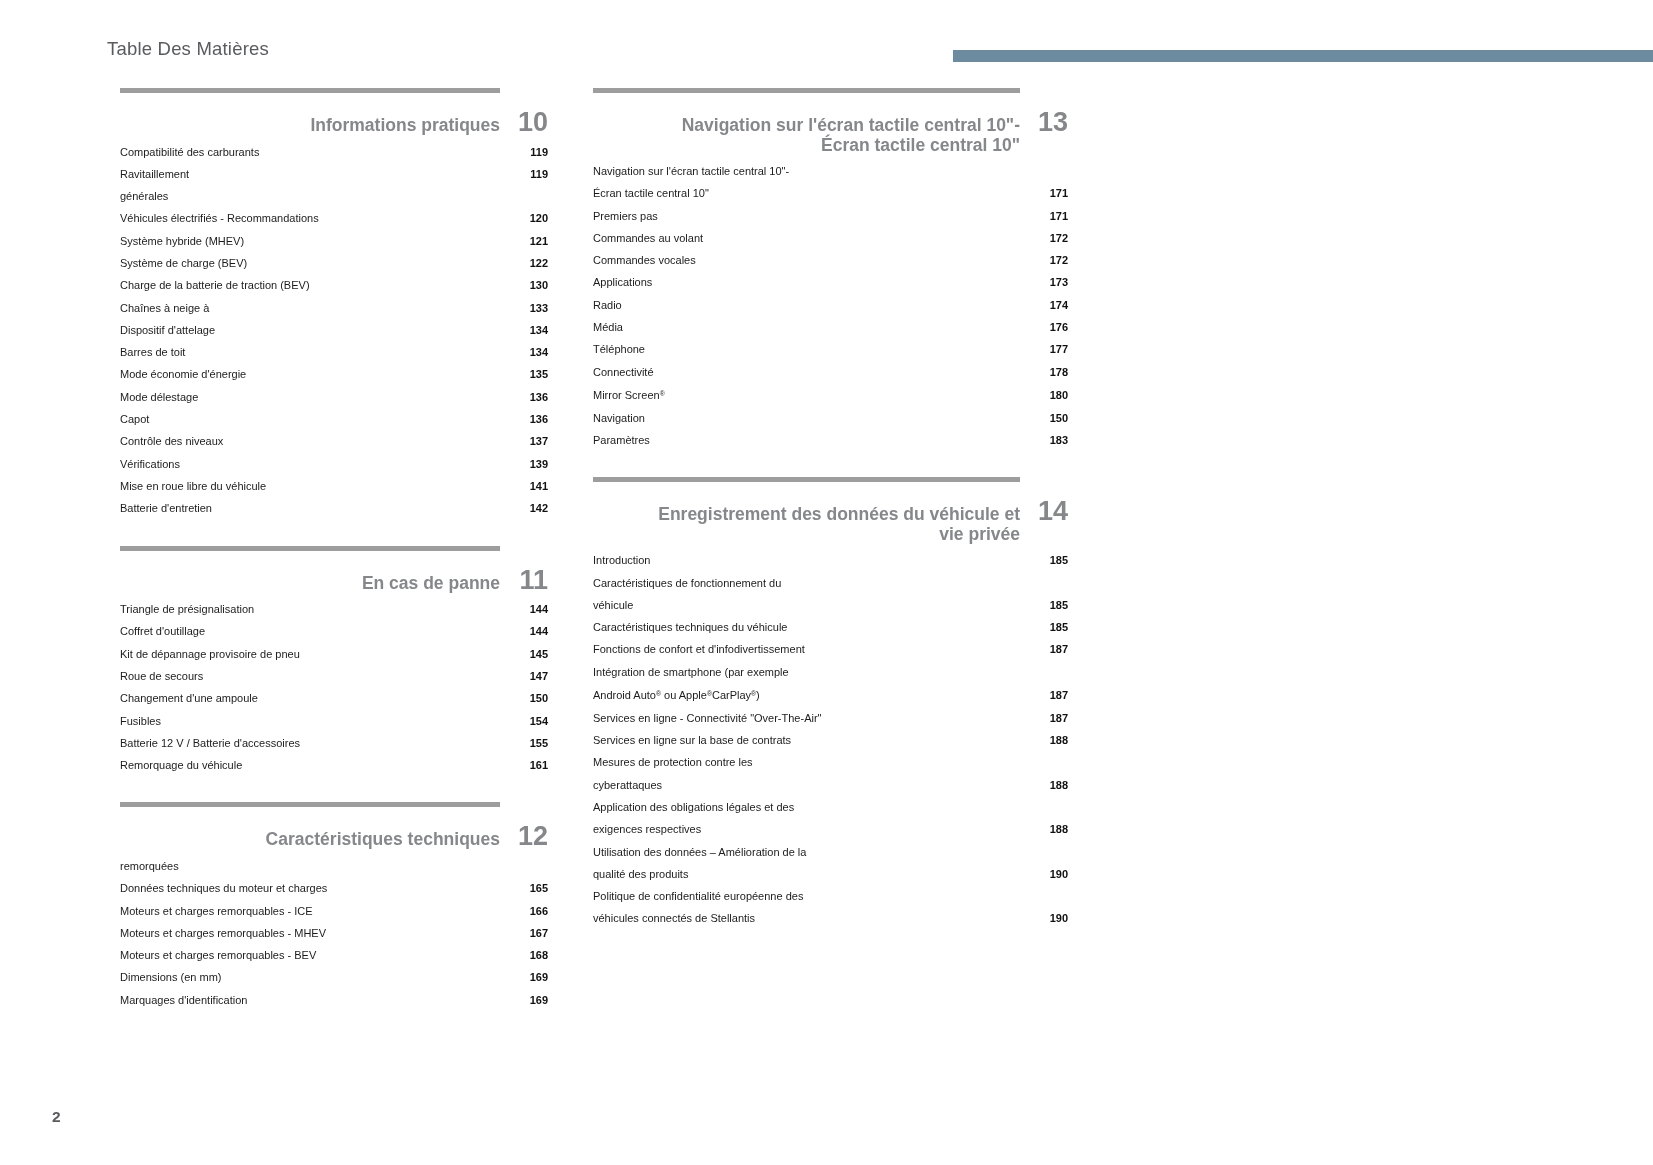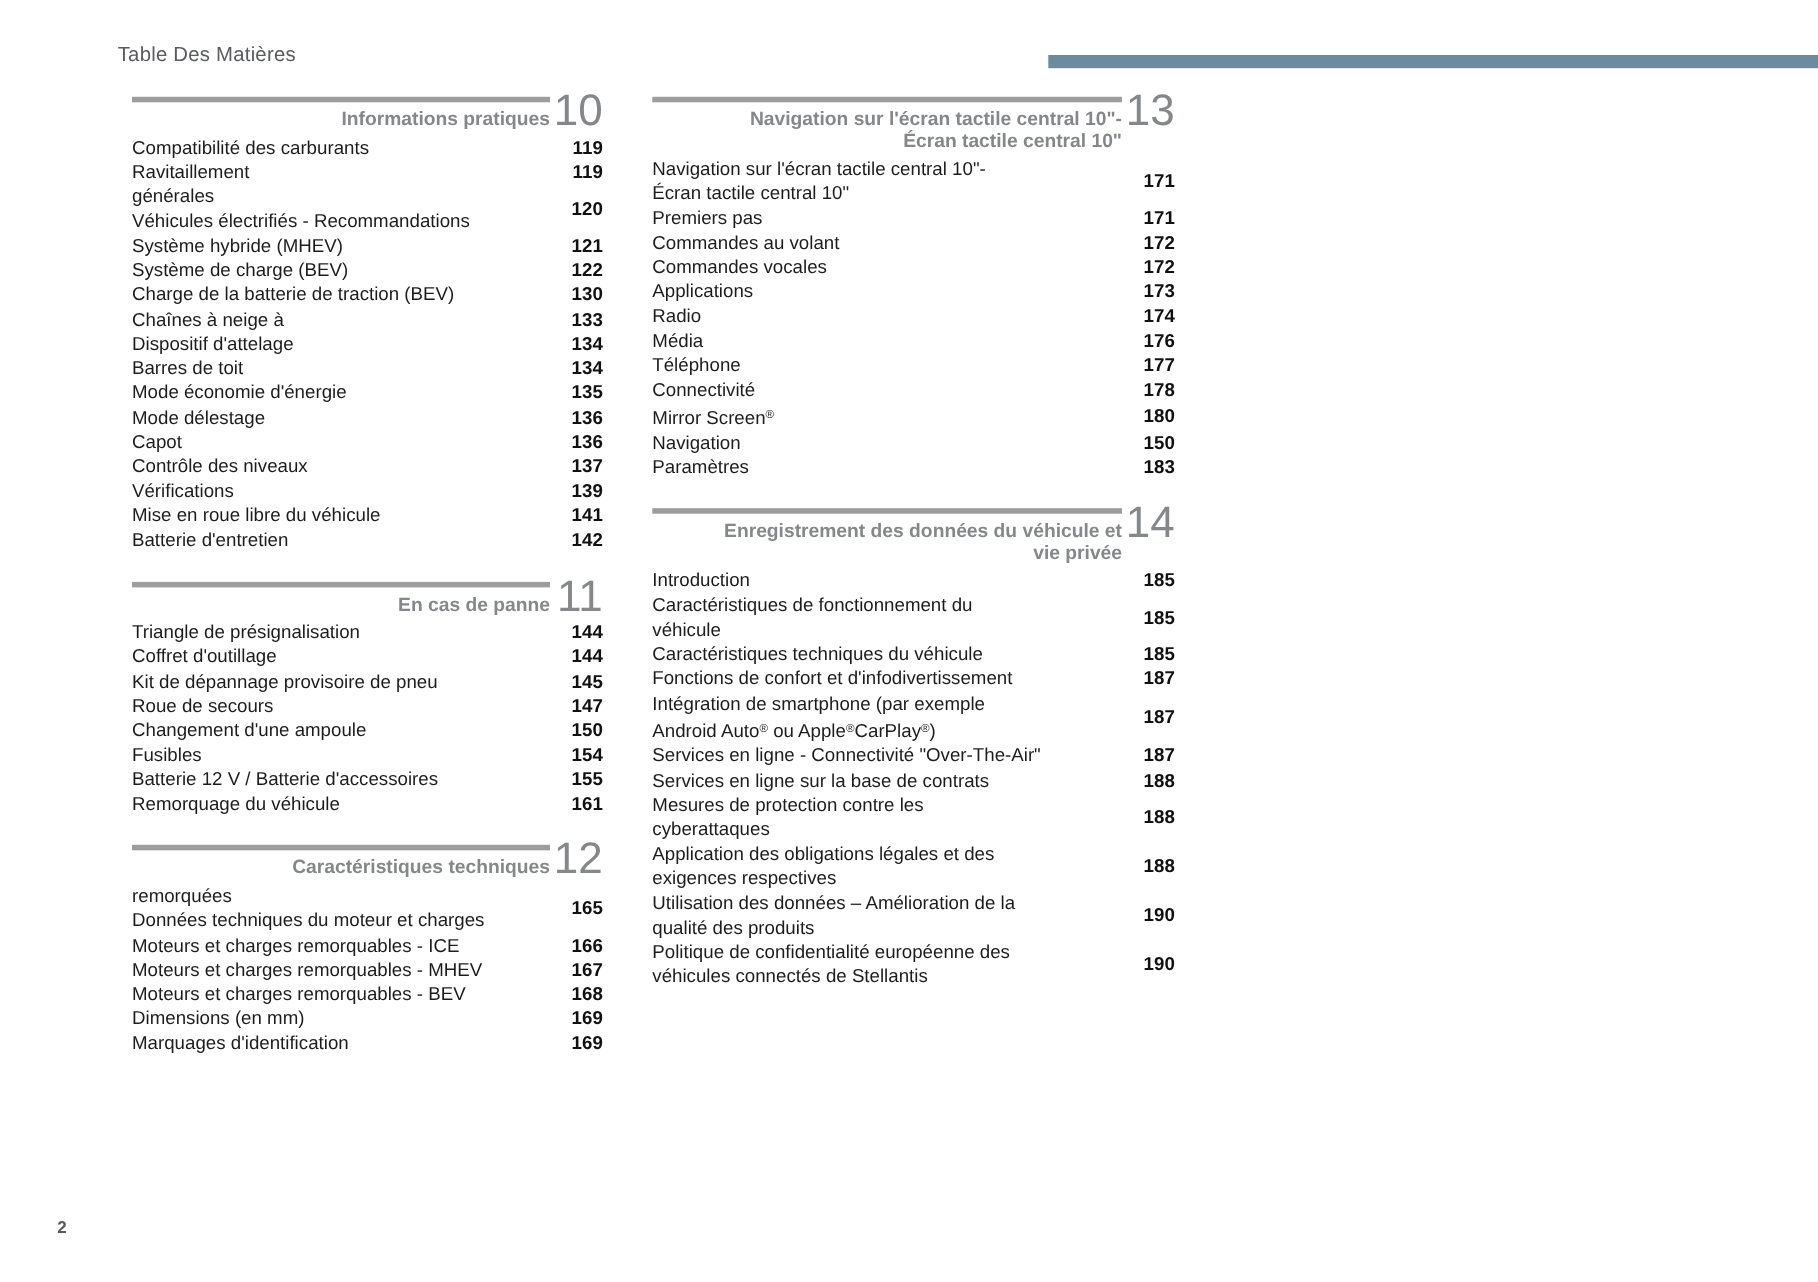--- a/index.html
+++ b/index.html
@@ -27,40 +27,40 @@
     color: var(--muted-text, #5a5b5e);
   }
   .col { position: absolute; top: 88px; }
   .col-left  { left: 120px; width: 428px; }
   .col-right { left: 593px; width: 475px; }
   .section { margin-bottom: 26px; }
   .section-header { display: flex; align-items: baseline; }
   .header-main {
     flex: 1;
     border-top: 5px solid var(--rule, #9d9d9d);
-    padding-top: 6px;
+    padding-top: 23px;
     text-align: right;
     font-weight: bold;
     font-size: 17.5px;
     line-height: 19.5px;
     color: var(--heading, #85878a);
   }
   .section-num {
     width: 48px;
     text-align: right;
-    font-weight: normal;
-    font-size: 40px;
+    font-weight: bold;
+    font-size: 27px;
     line-height: 26px;
     color: var(--heading, #85878a);
   }
   .entries { margin-top: 5px; }
   .entry {
     display: flex;
-    align-items: center;
-    font-size: 17px;
+    align-items: flex-end;
+    font-size: 11px;
     line-height: 22.3px;
   }
   .entry-label { flex: 1; color: var(--entry-text, #1c1c1c); }
   .entry-page {
     min-width: 44px;
     text-align: right;
     font-weight: bold;
     color: var(--pagenum-text, #111111);
     white-space: nowrap;
   }

